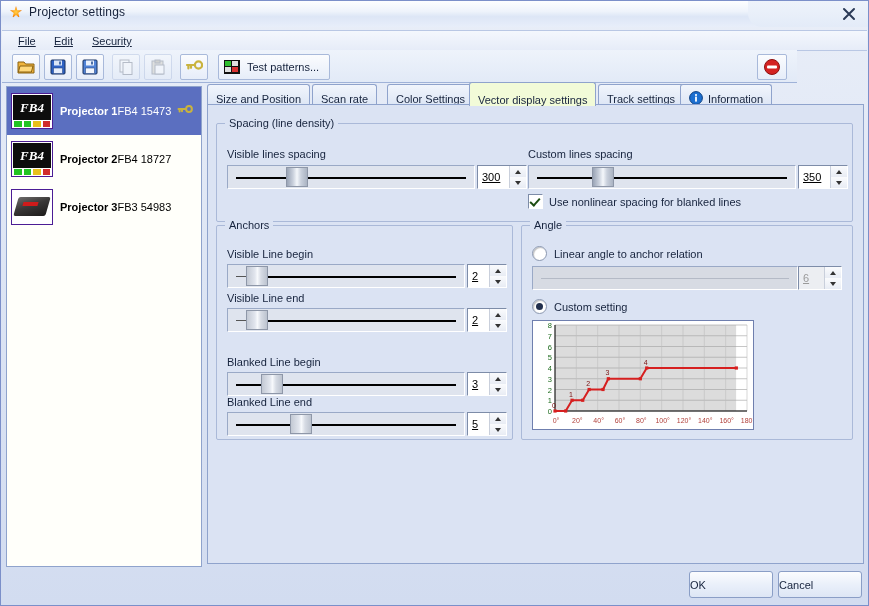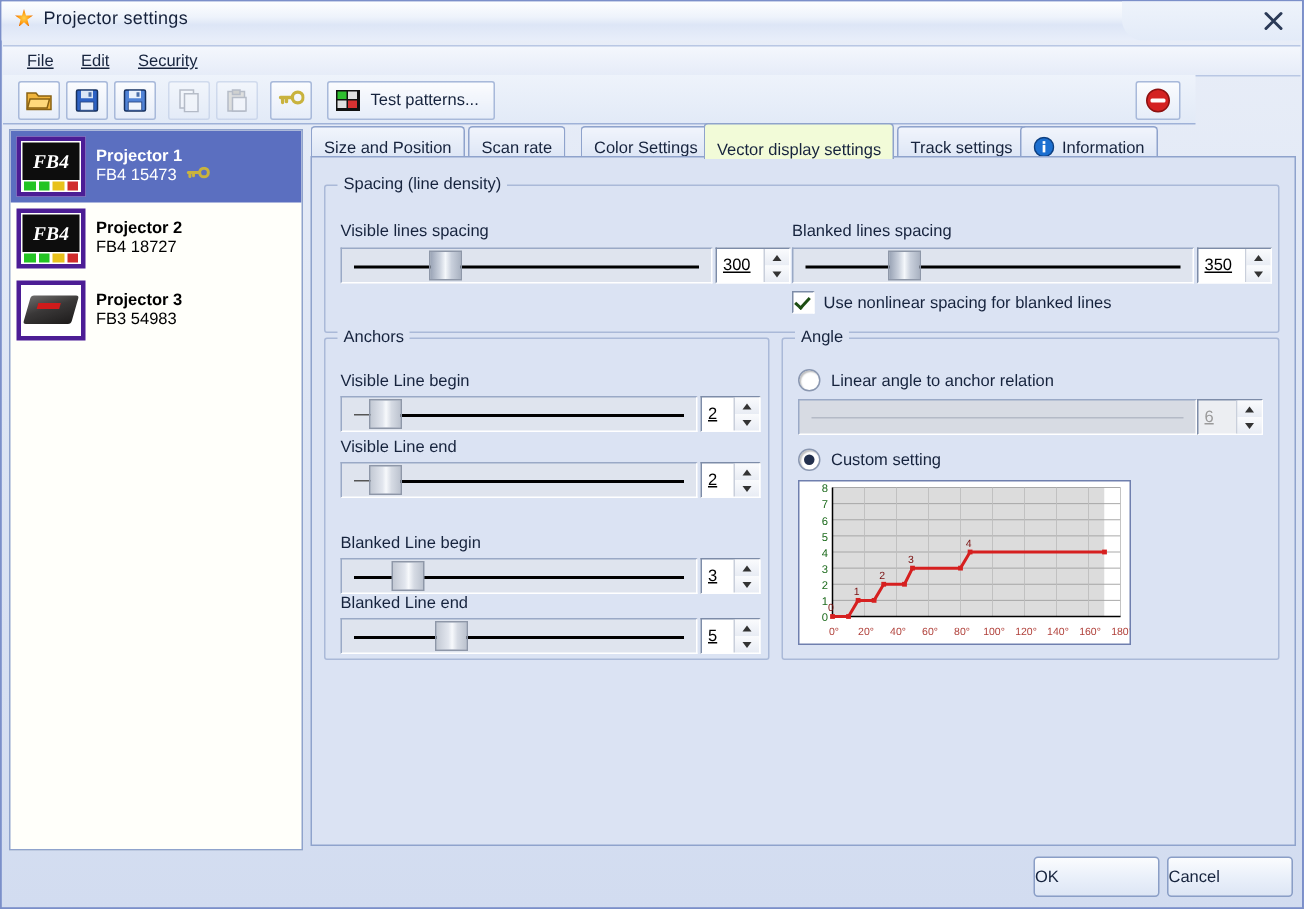--- a/index.html
+++ b/index.html
@@ -45,32 +45,32 @@
   .testbtn span{font-size:11px;color:#16233d;}
   .stopbtn{position:absolute;right:10px;top:4px;width:28px;height:24px;border:1px solid #a8b9da;border-radius:2px;
     background:linear-gradient(180deg,#fbfcfe,#e6edf9);display:flex;align-items:center;justify-content:center;cursor:pointer;}
 
   
   .list{position:absolute;left:5px;top:85px;width:196px;height:481px;background:#fffffa;
     border:1px solid #8fa3cc;box-sizing:border-box;overflow:hidden;}
   .litem{position:relative;height:48px;display:flex;align-items:center;gap:7px;padding:0 4px;cursor:pointer;}
   .litem.sel{background:#5b6fc0;}
   .litem.sel .lname,.litem.sel .lsub{color:#fff;}
-  .licon{width:40px;height:34px;border:3px solid #4c1d95;background:#fff;position:relative;flex:0 0 auto;}
+  .licon{width:40px;height:34px;border:1px solid #4c1d95;background:#fff;position:relative;flex:0 0 auto;}
   .licon .fbbody{position:absolute;left:1px;top:1px;right:1px;bottom:8px;background:#0d0d0d;
     display:flex;align-items:center;justify-content:center;}
   .licon .fbbody i{font-style:italic;font-weight:bold;color:#fff;font-size:13px;font-family:"Liberation Serif",serif;}
   .leds{position:absolute;left:2px;right:2px;bottom:1px;height:6px;display:flex;gap:2px;}
   .leds b{flex:1;display:block;}
   .licon.fb3{background:#fff;}
   .licon.fb3 .box3{position:absolute;left:4px;top:7px;width:32px;height:19px;
     background:linear-gradient(160deg,#6d6b6b 0%,#3a3838 45%,#1d1b1b 100%);
     transform:skewX(-16deg);border-radius:2px;}
   .licon.fb3 .red3{position:absolute;left:11px;top:12px;width:15px;height:4px;background:#cf1b1b;transform:skewX(-16deg);}
-  .ltext{display:flex;flex-direction:column;justify-content:center;}
+  .ltext{display:flex;justify-content:center;}
   .lname{font-size:11px;font-weight:bold;color:#000;line-height:13px;}
   .lsub{font-size:11px;color:#000;line-height:13px;display:flex;align-items:center;gap:6px;}
   .keyi{display:inline-block;}
 
   
   .tabstrip{position:absolute;left:206px;top:81px;width:657px;height:22px;}
   .tab{position:absolute;top:2px;height:20px;padding:0 8px;display:flex;align-items:flex-end;gap:5px;
     border:1px solid #8fa3cc;border-bottom:none;border-radius:3px 3px 0 0;
     background:linear-gradient(180deg,#f1f5fc 0%,#dde6f5 100%);font-size:11px;color:#16233d;cursor:pointer;white-space:nowrap;}
   .tab.active{top:0;height:23px;background:#f2fbd8;border-color:#8fa3cc;z-index:3;}
@@ -317,21 +317,21 @@
         <span class="btns">
             <span>
               <i class="arrow-up"></i>
             </span>
             <span>
               <i class="arrow-dn"></i>
             </span>
           </span>
       </div>
 
-      <span class="lbl" style="left:311px;top:24px;">Blanked lines spacing</span>
+      <span class="lbl" style="left:311px;top:24px;">Custom lines spacing</span>
       <div class="slider" style="left:311px;top:41px;width:268px;">
         <div class="trk thick"></div>
         <div class="thumb" style="left:63px;"></div>
       </div>
       <div class="spin" style="left:581px;top:41px;width:50px;">
         <span class="val">350</span>
         <span class="btns">
             <span>
               <i class="arrow-up"></i>
             </span>

